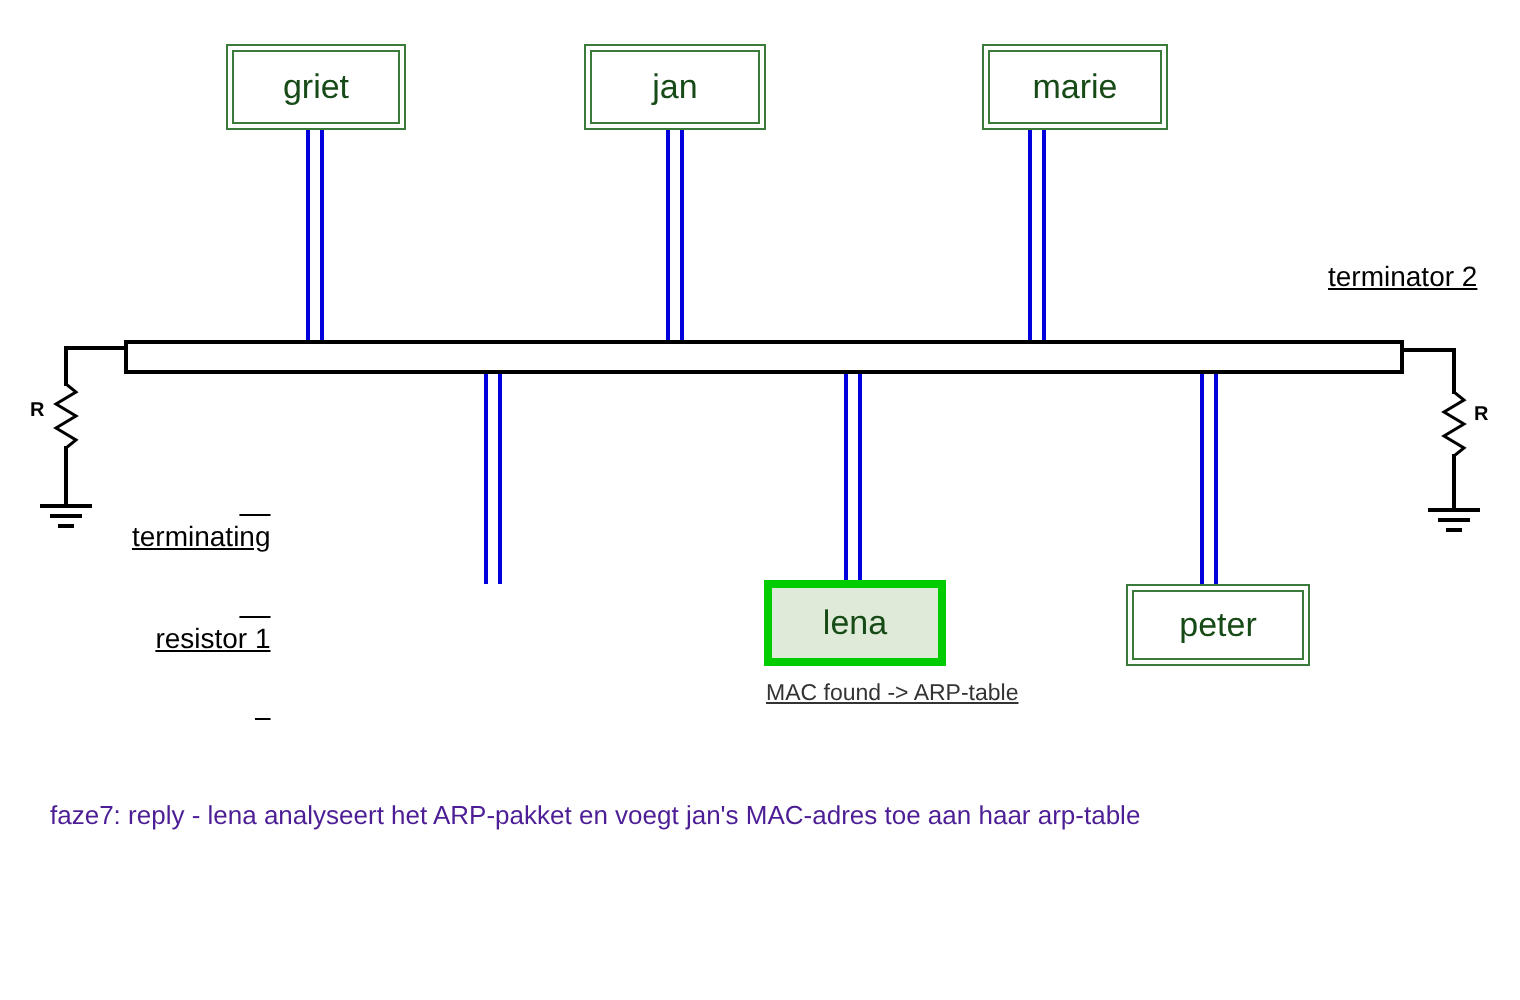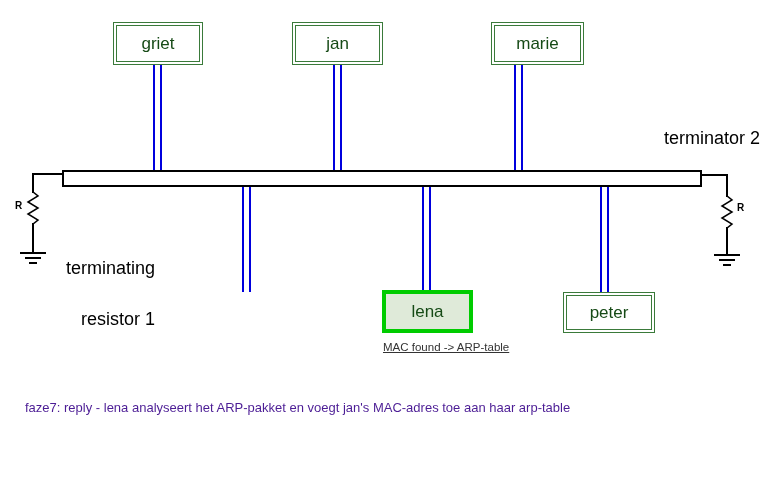--- a/index.html
+++ b/index.html
@@ -30,21 +30,21 @@
     position:absolute;box-sizing:border-box;width:9px;
     border-left:2px solid #0000dd;border-right:2px solid #0000dd;
   }
   .wire{position:absolute;background:#000000;}
   .gnd{position:absolute;}
   .gnd div{background:#000000;height:2px;margin:0 auto 3px auto;}
   .gnd .g1{width:26px;}
   .gnd .g2{width:16px;}
   .gnd .g3{width:8px;}
   
-  .lbl{position:absolute;color:#000000;font-size:18px;line-height:17px;white-space:pre;}
+  .lbl{position:absolute;color:#000000;font-size:14px;line-height:17px;white-space:pre;text-decoration:underline;}
   .rlbl{position:absolute;color:#000000;font-size:10px;font-weight:bold;}
   .small-lbl{position:absolute;color:#333333;font-size:11.5px;white-space:pre;text-decoration:underline;}
   .caption{position:absolute;color:#4c1d95;font-size:13px;white-space:pre;}
 </style>
 </head>
 <body>
 
 <div id="canvas">
 
   <div class="conn" style="left:153px;top:65px;height:106px;"></div>

